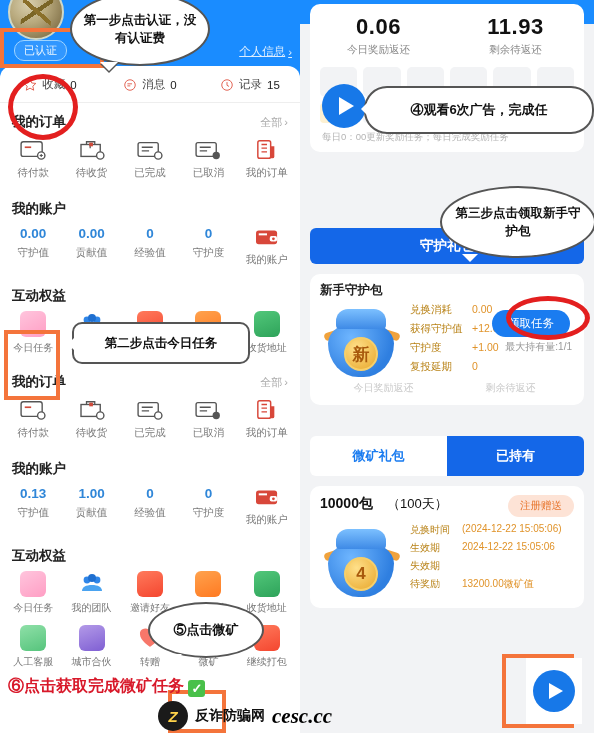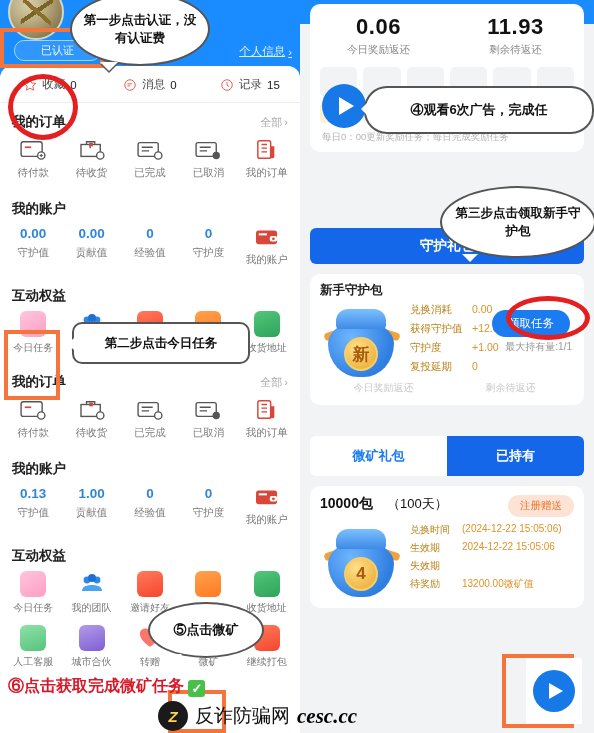--- a/index.html
+++ b/index.html
@@ -26,21 +26,21 @@
   .avatar::after{
     content:""; position:absolute; left:12px; top:10px; width:30px; height:30px;
     background:
       linear-gradient(35deg, transparent 44%, #8a6f2a 44%, #8a6f2a 54%, transparent 54%),
       linear-gradient(-40deg, transparent 45%, #7a6526 45%, #7a6526 55%, transparent 55%);
     transform:rotate(6deg);
   }
   .cert-badge {
     position:absolute; left:14px; top:40px;
     border:1px solid #9fd4ff; border-radius:10px;
-    color:#eaf6ff; font-size:11px; padding:2px 26px; background:rgba(255,255,255,.10);
+    color:#eaf6ff; font-size:11px; padding:2px 9px; background:rgba(255,255,255,.10);
   }
   .hl-box {
     position:absolute; border:4px solid #f4743b; pointer-events:none;
   }
   #hl-cert { left:0px; top:28px; width:104px; height:40px; }
   .personal {
     position:absolute; right:8px; top:44px; color:#ddeeff; font-size:11.5px;
     display:flex; align-items:center; gap:3px;text-decoration:underline;
   }
   .sheet {
@@ -201,21 +201,21 @@
       border:8px solid transparent; border-right-color:#fff; }
   #c3 { left:440px; top:186px; width:156px; height:72px; font-size:12.5px; line-height:1.45; padding:0 8px;}
   #c3::after{ content:""; position:absolute; left:20px; bottom:-14px; width:0;height:0;
       border:8px solid transparent; border-top-color:#fff; }
 
   .watermark { position:absolute; left:158px; bottom:2px; display:flex; align-items:center;
                gap:7px; z-index:60; }
   .wm-logo { width:30px; height:30px; border-radius:50%; background:#1a1a1a;
              display:flex; align-items:center; justify-content:center; color:#ffd24a;
              font-size:15px; font-weight:bold; font-style:italic; }
-  .wm-cn { font-size:19px; font-weight:normal; color:#111; }
+  .wm-cn { font-size:14px; font-weight:bold; color:#111; }
   .wm-en { font-size:21px; font-weight:bold; font-style:italic; color:#000000; font-family:"Liberation Serif", serif; }
 </style>
 </head>
 <body>
 
 <div class="screen">
 
   <div class="panel left">
 
     <div class="blue-head">

